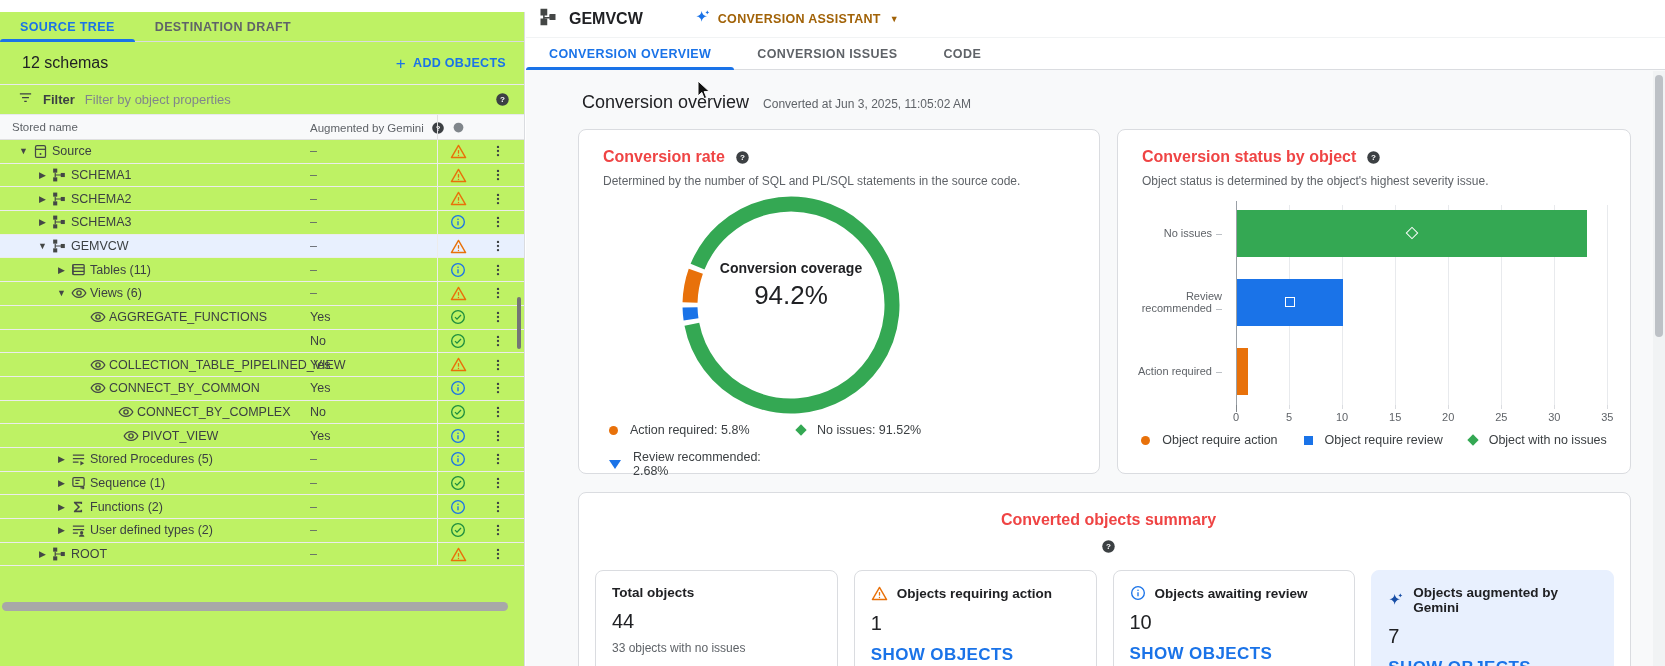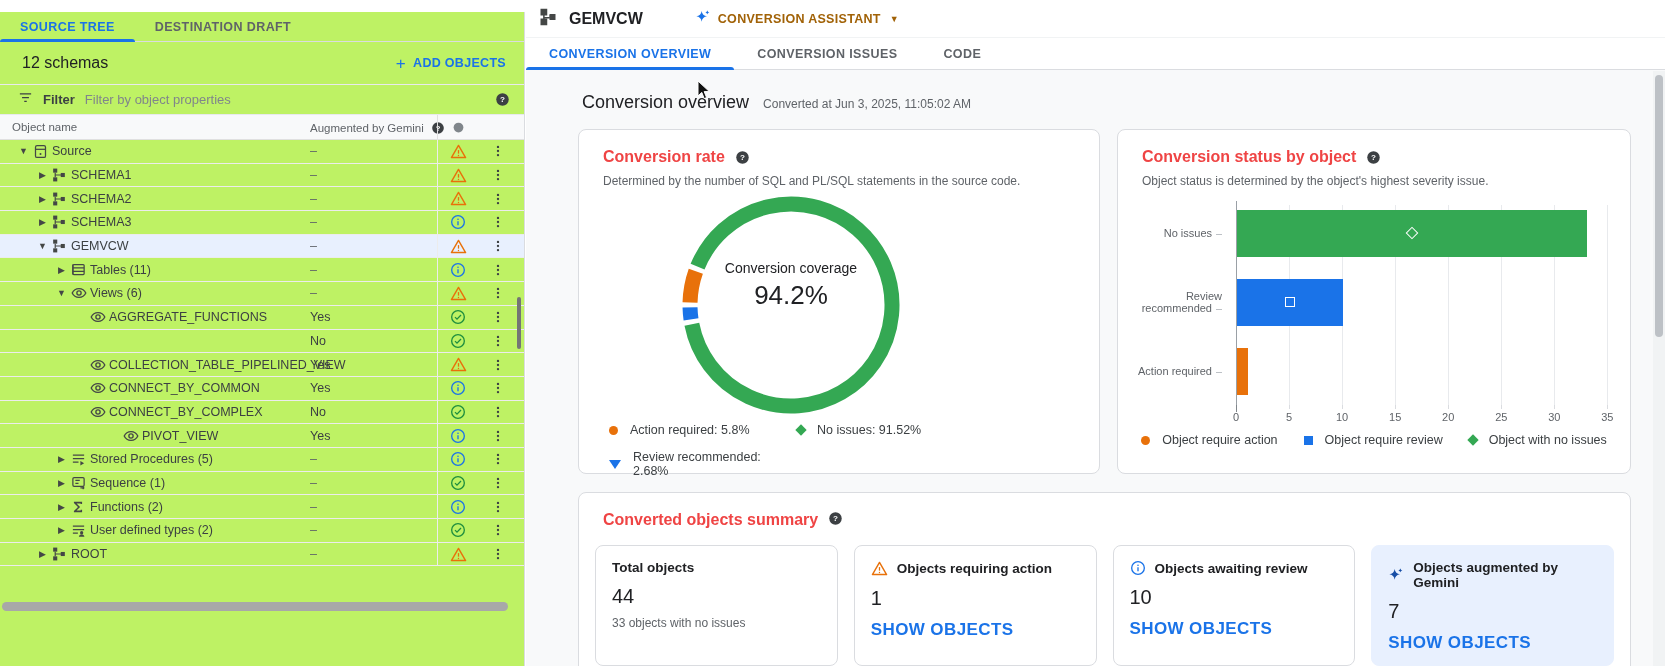--- a/index.html
+++ b/index.html
@@ -61,21 +61,21 @@
   .cards-row { display:flex; gap:17px; }
   .card { background:#fff; border:1px solid #dadce0; border-radius:8px; }
   .card-rate { position:relative; width:522px; height:345px; padding:18px 24px; }
   .card-status { position:relative; flex:1; height:345px; padding:18px 24px; }
   .card-title-row { display:flex; align-items:center; gap:10px; }
   .card-title { font-size:16px; font-weight:bold; color:#ef4444; }
   .card-sub { font-size:12px; color:#5f6368; margin-top:8px; }
   
   .donut-wrap { position:absolute; left:92px; top:55px; width:240px; height:240px; }
   .donut-center { position:absolute; left:92px; top:130px; width:240px; text-align:center; }
-  .donut-center .lab { font-size:14px; color:#202124; }
+  .donut-center .lab { font-size:14px; color:#202124;font-weight:bold; }
   .donut-center .val { font-size:26px; color:#202124; margin-top:4px; }
   .rate-legend { position:absolute; left:30px; top:293px; display:grid; grid-template-columns:188px auto; row-gap:13px; }
   .legend-item { display:flex; align-items:center; gap:12px; font-size:12.5px; color:#3c4043; }
   .mk { flex:none; }
   .mk-circle { width:9px; height:9px; border-radius:50%; }
   .mk-square { width:9px; height:9px; }
   .mk-diamond { width:8px; height:8px; transform:rotate(45deg); }
   .mk-tri-down { width:0; height:0; border-left:6px solid transparent; border-right:6px solid transparent; border-top:9px solid #1a73e8; }
   
   .bchart { position:absolute; left:0; top:75px; right:0; height:220px; }
@@ -87,21 +87,21 @@
   .bc-bar { position:absolute; left:1px; }
   .bc-marker { position:absolute; transform:translate(-50%,-50%); }
   .bc-marker.diamond { width:9px; height:9px; border:1.6px solid #fff; transform:translate(-50%,-50%) rotate(45deg); }
   .bc-marker.square { width:10px; height:10px; border:1.6px solid #fff; }
   .bc-tick { position:absolute; top:200px; width:1px; height:4px; background:#dadce0; }
   .bc-tick.zero { height:7px; background:#80868b; }
   .bc-ticklabel { position:absolute; top:206px; transform:translateX(-50%); font-size:11px; color:#5f6368; }
   .bar-legend { position:absolute; left:0; right:0; top:303px; display:flex; justify-content:center; gap:26px; }
   
   .summary-card { position:relative; margin-top:18px; width:1053px; min-height:210px; padding:18px 16px 20px 16px; }
-  .summary-title-row { display:flex; gap:10px; padding-left:8px; }
+  .summary-title-row { display:flex; align-items:center; gap:10px; padding-left:8px;flex-direction:column; }
   .stat-row { display:flex; gap:16px; margin-top:16px; }
   .stat-card { flex:1; border:1px solid #dadce0; border-radius:8px; padding:14px 16px 12px 16px; background:#fff; min-height:112px; }
   .stat-card.highlight { background:#e8f0fe; border-color:#e8f0fe; }
   .stat-head { display:flex; align-items:center; gap:9px; font-size:13.5px; font-weight:bold; color:#202124; }
   .stat-value { font-size:20px; color:#202124; margin-top:10px; }
   .stat-note { font-size:12px; color:#5f6368; margin-top:8px; }
   .stat-link { display:inline-block; margin-top:10px; font-size:17px; font-weight:bold; letter-spacing:.4px; color:#1a73e8; cursor:pointer; }
   .v-scroll-right { position:absolute; right:0; top:71px; width:12px; height:595px; background:#f1f3f4; }
   .v-scroll-right .thumb { position:absolute; left:2px; top:4px; width:8px; height:262px; background:#bdc1c6; border-radius:4px; }
   .help-dark { display:inline-flex; }
@@ -133,21 +133,21 @@
       <span class="filter-label">Filter</span>
       <input class="filter-input" placeholder="Filter by object properties" style="">
       <span class="help-dark">
         <svg width="15" height="15" viewBox="0 0 24 24">
             <circle cx="12" cy="12" r="10" fill="#3c4043"></circle>
             <text x="12" y="16.5" text-anchor="middle" font-size="13" font-weight="bold" fill="#fff" font-family="Liberation Sans, sans-serif">?</text>
           </svg>
       </span>
     </div>
     <div class="tree-header">
-      <span class="col-name">Object name</span>
+      <span class="col-name">Stored name</span>
       <span class="col-aug">
         <span>Augmented by Gemini</span>
         <span class="help-dark">
           <svg width="14" height="14" viewBox="0 0 24 24">
               <circle cx="12" cy="12" r="10" fill="#3c4043"></circle>
               <text x="12" y="16.5" text-anchor="middle" font-size="13" font-weight="bold" fill="#fff" font-family="Liberation Sans, sans-serif">?</text>
             </svg>
         </span>
       </span>
       <span class="col-status">
@@ -445,21 +445,21 @@
           </span>
      <span class="cell-kebab">
             <svg width="14" height="16" viewBox="0 0 24 24">
               <circle cx="12" cy="5" r="2" fill="#3c4043"></circle>
               <circle cx="12" cy="12" r="2" fill="#3c4043"></circle>
               <circle cx="12" cy="19" r="2" fill="#3c4043"></circle>
             </svg>
           </span>
         </div>
         <div class="tree-row">
-          <span class="row-main" style="padding-left:71px">
+          <span class="row-main" style="padding-left:99px">
        <span class="caret"></span>
        <span class="obj-icon">
               <svg width="16" height="16" viewBox="0 0 24 24" fill="none" stroke="#444746" stroke-width="2">
                 <path d="M12 5.5C6.5 5.5 3 9.5 1.8 12 3 14.5 6.5 18.5 12 18.5s9-4 10.2-6.5C21 9.5 17.5 5.5 12 5.5Z"></path>
                 <circle cx="12" cy="12" r="3.2"></circle>
               </svg>
             </span>
        <span class="row-label">CONNECT_BY_COMPLEX</span>
      </span>
      <span class="cell-aug ">No</span>

